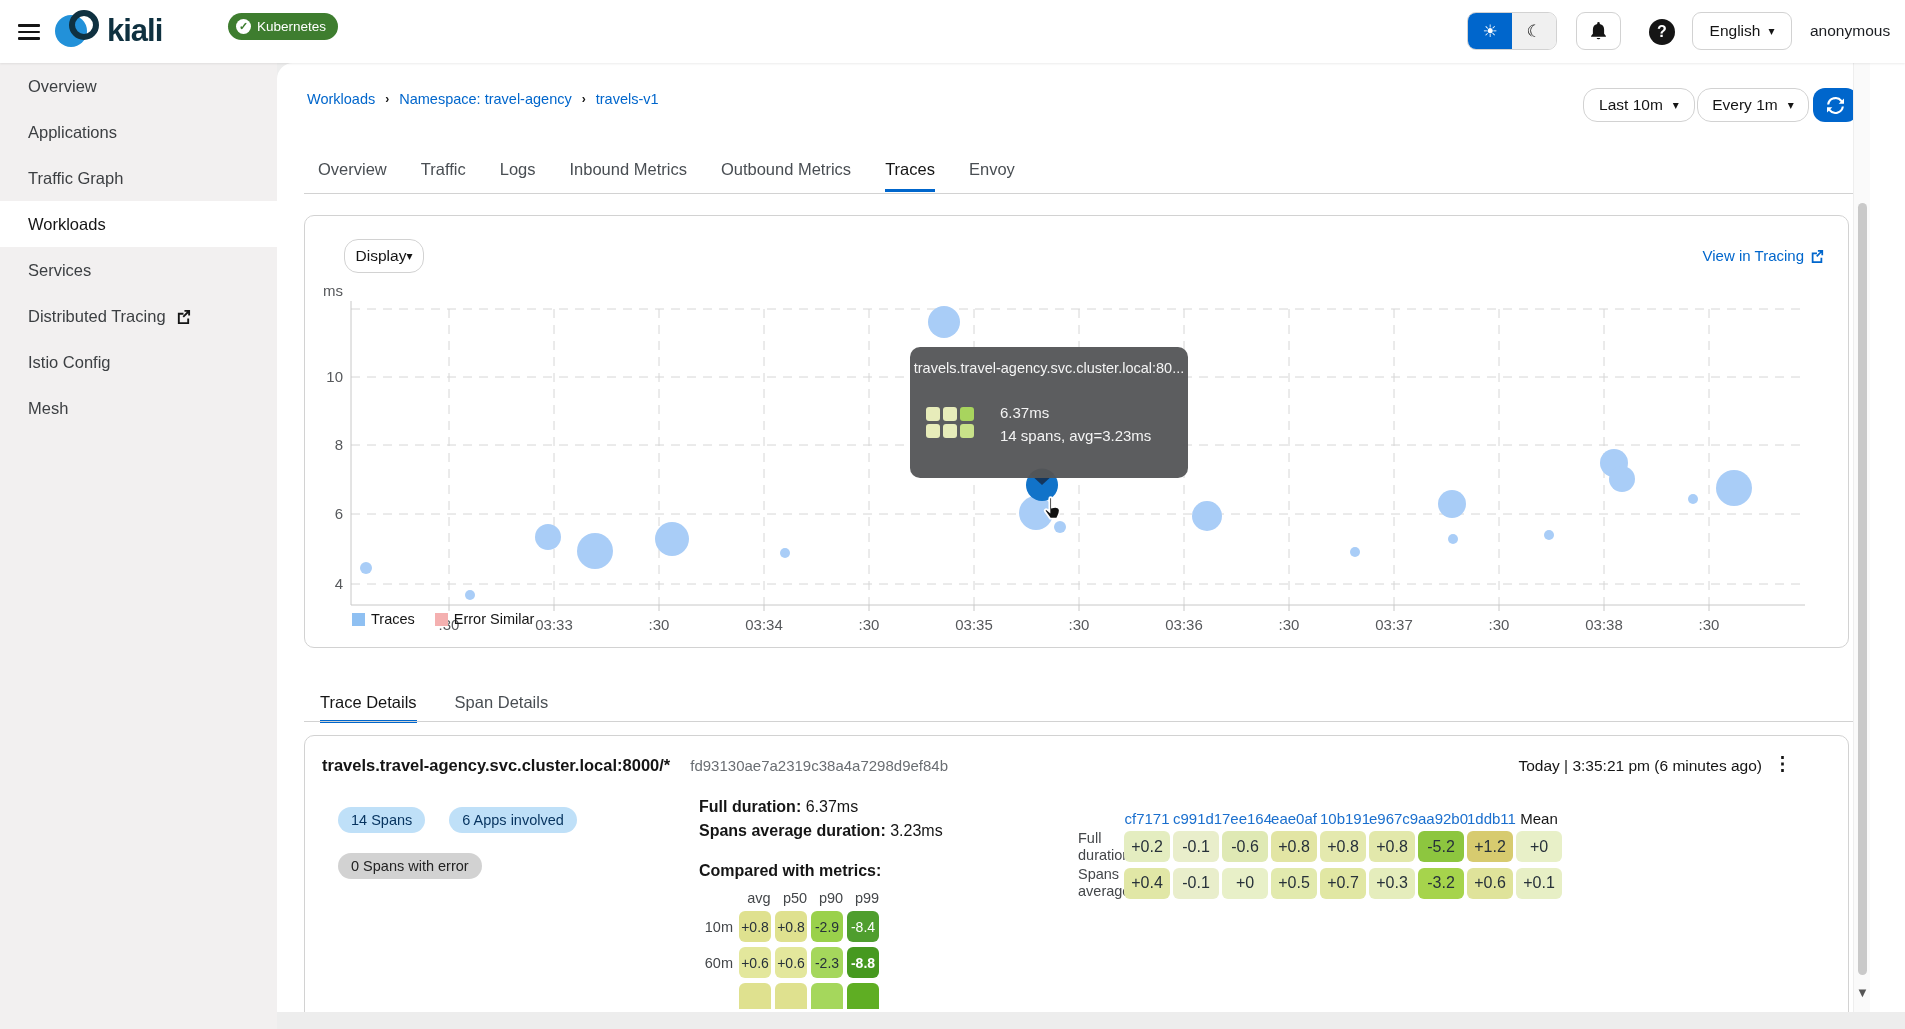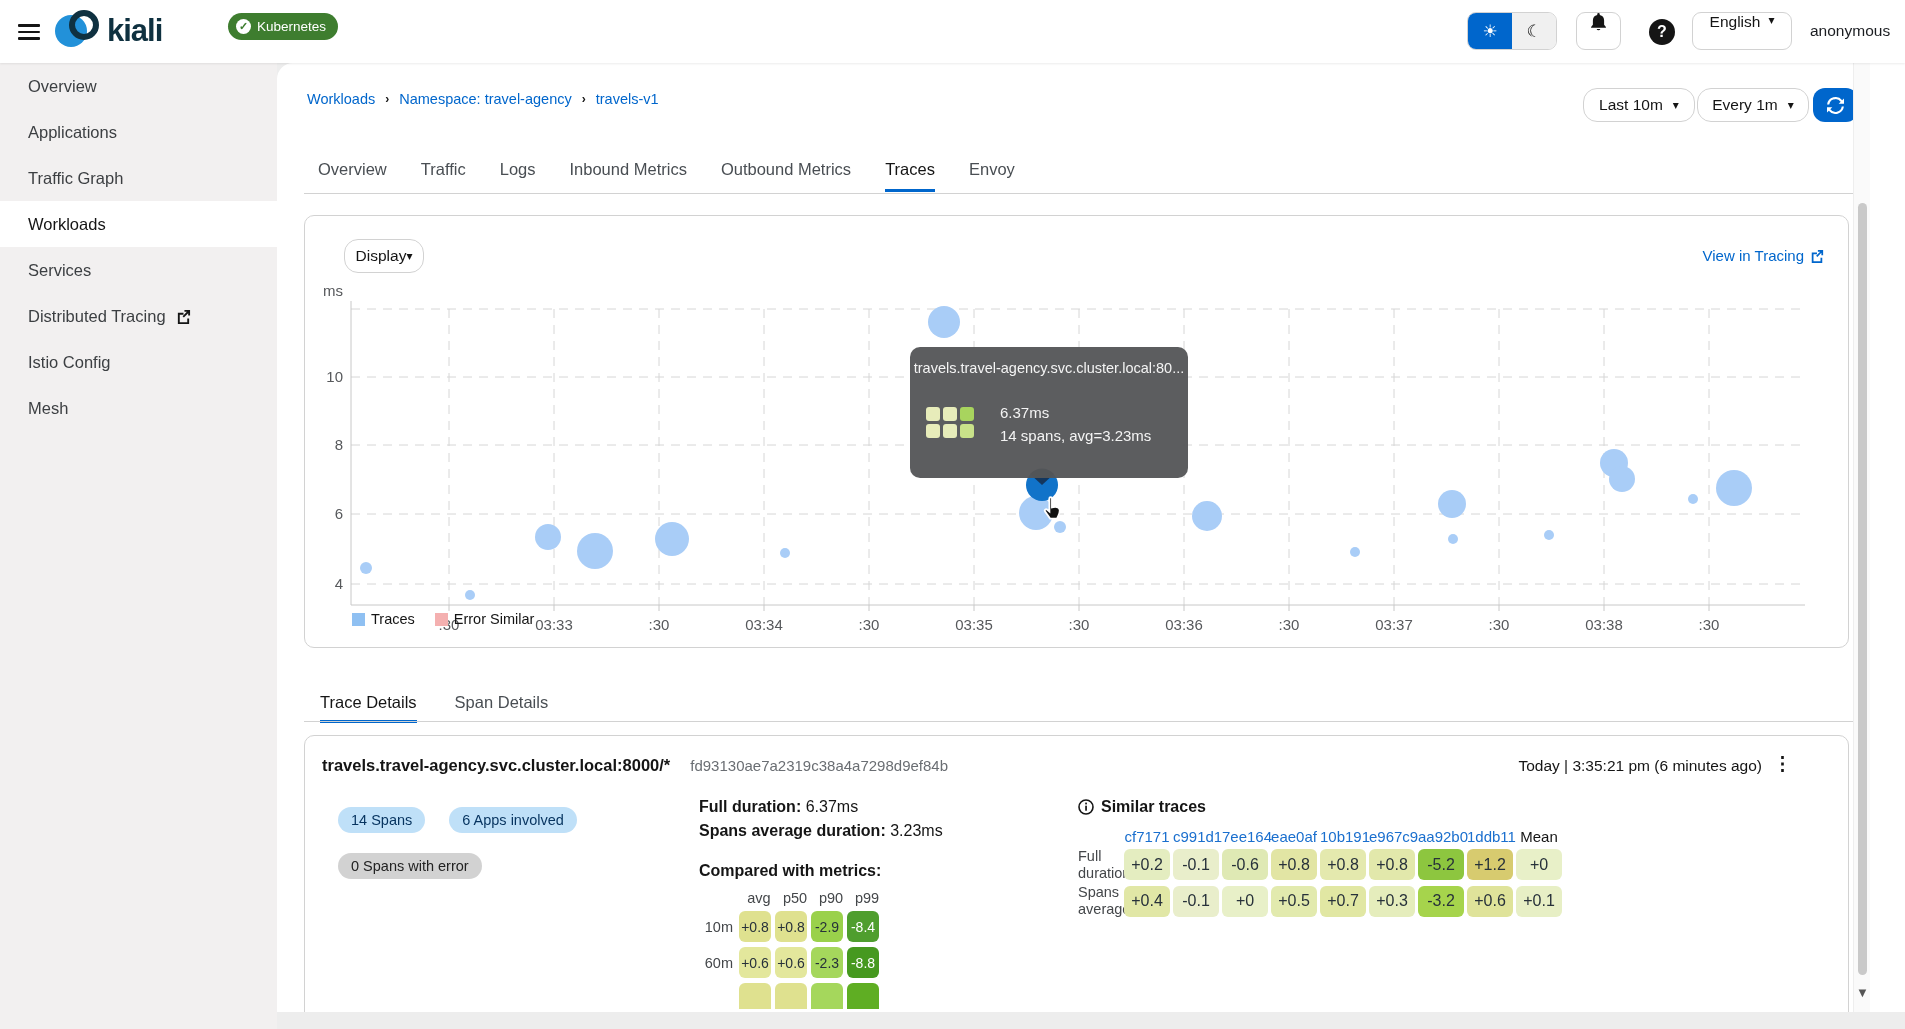--- a/index.html
+++ b/index.html
@@ -14,21 +14,21 @@
   .logo-circles { position:relative; width:52px; height:46px; }
   .logo-c1 { position:absolute; left:0; top:7px; width:32px; height:32px; border-radius:50%; background:#2291d9; }
   .logo-c2 { position:absolute; left:14px; top:2px; width:30px; height:30px; border-radius:50%; background:transparent; border:6px solid #0f3140; }
   .brand-text { font-size:31px; font-weight:bold; color:#0f3140; letter-spacing:-1px; }
   .k8s-badge { position:absolute; left:228px; top:13px; height:27px; background:#3e7d2f; color:#fff; border-radius:14px; display:flex; align-items:center; gap:6px; padding:0 12px 0 8px; font-size:13.5px; }
   .k8s-check { width:15px; height:15px; background:#fff; color:#3e7d2f; border-radius:50%; font-size:11px; display:flex; align-items:center; justify-content:center; font-weight:bold; }
   .theme-toggle { position:absolute; left:1467px; top:12px; width:90px; height:38px; display:flex; border-radius:9px; overflow:hidden; border:1px solid #d2d2d2; }
   .theme-half { flex:1; display:flex; align-items:center; justify-content:center; font-size:17px; cursor:pointer; }
   .theme-light { background:#06c; color:#fff; }
   .theme-dark { background:#f0f0f0; color:#151515; }
-  .mast-btn { position:absolute; top:12px; height:38px; background:#fff; border:1px solid #d2d2d2; border-radius:9px; display:flex; align-items:flex-start; justify-content:center; cursor:pointer; }
+  .mast-btn { position:absolute; top:12px; height:38px; background:#fff; border:1px solid #d2d2d2; border-radius:9px; display:flex; align-items:center; justify-content:center; cursor:pointer; }
   .bell-btn { left:1576px; width:45px; }
   .help-icon { position:absolute; left:1649px; top:19px; width:26px; height:26px; border-radius:50%; background:#151515; color:#fff; font-weight:bold; font-size:16px; display:flex; align-items:center; justify-content:center; cursor:pointer; }
   .lang-btn { left:1692px; width:100px; gap:8px; font-size:15.5px; padding:0 12px; }
   .caret { font-size:12px; color:#151515; }
   .user-label { position:absolute; left:1810px; top:22px; font-size:15.5px; color:#1b1d21; }
 
   
   .sidebar { position:absolute; left:0; top:63px; width:277px; height:966px; background:#f2f0f0; z-index:10; }
   .nav-item { position:relative; height:46px; display:flex; align-items:center; padding-left:28px; font-size:16.5px; color:#3c3f42; cursor:pointer; gap:10px; }
   .nav-item.active { background:#fff; color:#151515; }
@@ -388,44 +388,36 @@
                 <div class="heat-cell" style="background: rgb(154, 209, 75);">-2.9</div>
                 <div class="heat-cell light" style="background: rgb(79, 158, 46);">-8.4</div>
               </div>
             </div>
             <div class="heat-row">
               <div class="rlabel">60m</div>
               <div class="heat-cells">
                 <div class="heat-cell" style="background: rgb(227, 231, 156);">+0.6</div>
                 <div class="heat-cell" style="background: rgb(227, 231, 156);">+0.6</div>
                 <div class="heat-cell" style="background: rgb(165, 215, 92);">-2.3</div>
-                <div class="heat-cell light" style="background: rgb(70, 153, 31);">-8.8</div>
+                <div class="heat-cell light" style="background: rgb(70, 153, 31); font-weight: bold;">-8.8</div>
               </div>
             </div>
             <div class="heat-row">
               <div class="rlabel"></div>
               <div class="heat-cells">
                 <div class="heat-cell" style="background: rgb(223, 225, 143); height: 26px; border-radius: 6px 6px 0px 0px;"></div>
                 <div class="heat-cell" style="background: rgb(223, 225, 143); height: 26px; border-radius: 6px 6px 0px 0px;"></div>
                 <div class="heat-cell" style="background: rgb(165, 215, 92); height: 26px; border-radius: 6px 6px 0px 0px;"></div>
                 <div class="heat-cell" style="background: rgb(95, 174, 35); height: 26px; border-radius: 6px 6px 0px 0px;"></div>
               </div>
             </div>
           </div>
       </div>
 
       <div class="col3">
-        <div class="similar-title">
-          <svg class="info-icon" viewBox="0 0 16 16">
-              <circle cx="8" cy="8" r="7" fill="none" stroke="#151515" stroke-width="1.6"></circle>
-              <rect x="7.2" y="6.7" width="1.7" height="5" fill="#151515"></rect>
-              <rect x="7.2" y="3.6" width="1.7" height="1.8" fill="#151515"></rect>
-            </svg>
-          <span>Similar traces</span>
-        </div>
         <div id="similarTable">
             <div class="sim-hrow">
               <span class="link">cf7171</span>
               <span class="link">c991d1</span>
               <span class="link">7ee164</span>
               <span class="link">eae0af</span>
               <span class="link">10b191</span>
               <span class="link">e967c9</span>
               <span class="link">aa92b0</span>
               <span class="link">1ddb11</span>

